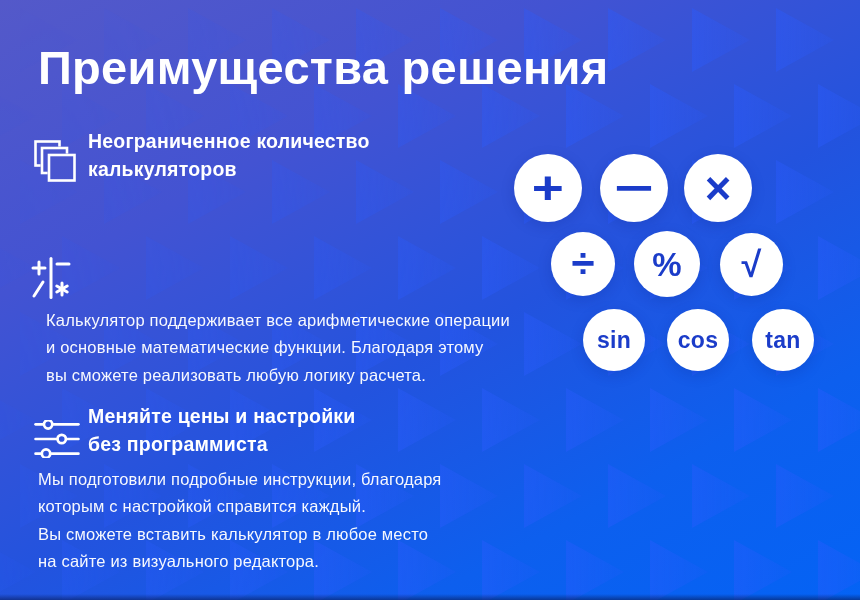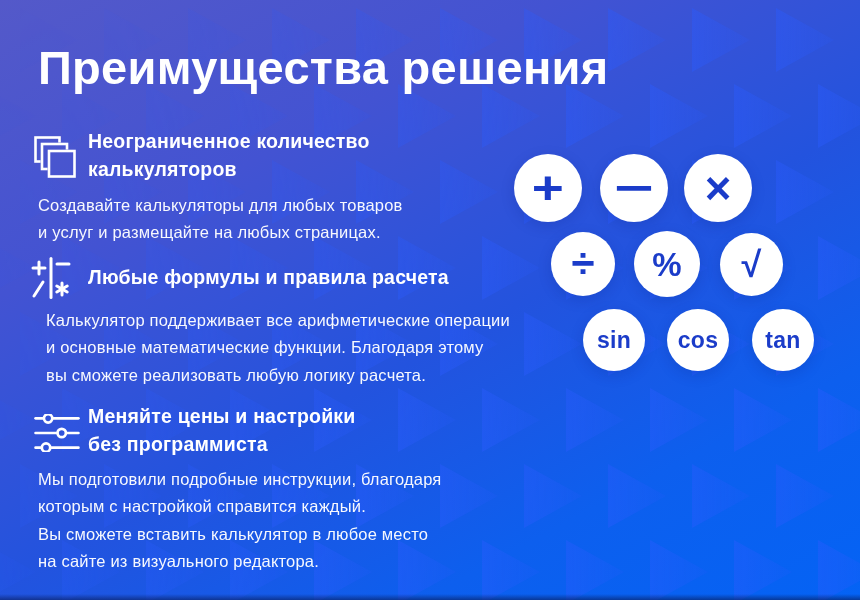--- a/index.html
+++ b/index.html
@@ -15,21 +15,21 @@
   .bottom-shade{
     position:absolute;left:0;bottom:0;width:860px;height:6px;
     background:linear-gradient(to top,rgba(6,22,80,0.55),rgba(6,22,80,0));
   }
   .page-title{
     position:absolute;left:38px;top:44px;margin:0;
     font-size:47px;font-weight:700;letter-spacing:.3px;line-height:1;
     color:#fff;
   }
   .feature{position:absolute;}
-  .f-head{display:flex;align-items:center;}
+  .f-head{display:flex;align-items:flex-end;}
   .f-icon{flex:0 0 auto;display:block;}
   .f-title{
     margin:0;font-size:19.5px;font-weight:700;line-height:27.5px;
     white-space:pre-line;letter-spacing:.2px;color:#fff;
   }
   .f-desc{
     margin:0;font-size:16.5px;font-weight:400;line-height:27.4px;
     white-space:pre-line;letter-spacing:.2px;color:rgba(255,255,255,.96);
   }
   
@@ -120,39 +120,36 @@
               </mask>
           </defs>
           <rect x="2.5" y="2.5" width="24" height="24" stroke="#fff" stroke-width="2.6" fill="none" mask="url(#cpyA)"></rect>
           <rect x="9" y="9" width="25" height="25" stroke="#fff" stroke-width="2.6" fill="none" mask="url(#cpyB)"></rect>
           <rect x="16" y="16" width="25.5" height="25.5" stroke="#fff" stroke-width="2.6" fill="none"></rect>
         </svg>
       </span>
       <h2 class="f-title">Неограниченное количество
 калькуляторов</h2>
     </div>
-    <p class="f-desc">Создавайте калькуляторы для любых товаров
-и услуг и размещайте на любых страницах.</p>
   </section>
 
   <section class="feature f2">
     <div class="f-head">
       <span class="f-icon">
         <svg width="42" height="42" viewBox="0 0 42 42" stroke="#fff" stroke-width="3" stroke-linecap="round" fill="none">
           <line x1="21" y1="1.5" x2="21" y2="40.5"></line>
           <line x1="3" y1="11" x2="15" y2="11"></line>
             <line x1="9" y1="5" x2="9" y2="17"></line>
           <line x1="27" y1="7" x2="39" y2="7"></line>
           <line x1="13" y1="25" x2="4" y2="39"></line>
           <line x1="32" y1="26" x2="32" y2="38"></line>
           <line x1="26.8" y1="29" x2="37.2" y2="35"></line>
           <line x1="37.2" y1="29" x2="26.8" y2="35"></line>
         </svg>
       </span>
-      <h2 class="f-title">Любые формулы и правила расчета</h2>
     </div>
     <p class="f-desc">Калькулятор поддерживает все арифметические операции
 и основные математические функции. Благодаря этому
 вы сможете реализовать любую логику расчета.</p>
   </section>
 
   <section class="feature f3">
     <div class="f-head">
       <span class="f-icon">
         <svg width="46" height="38" viewBox="0 0 44 36" stroke="#fff" stroke-width="2.6" stroke-linecap="round" fill="none">

